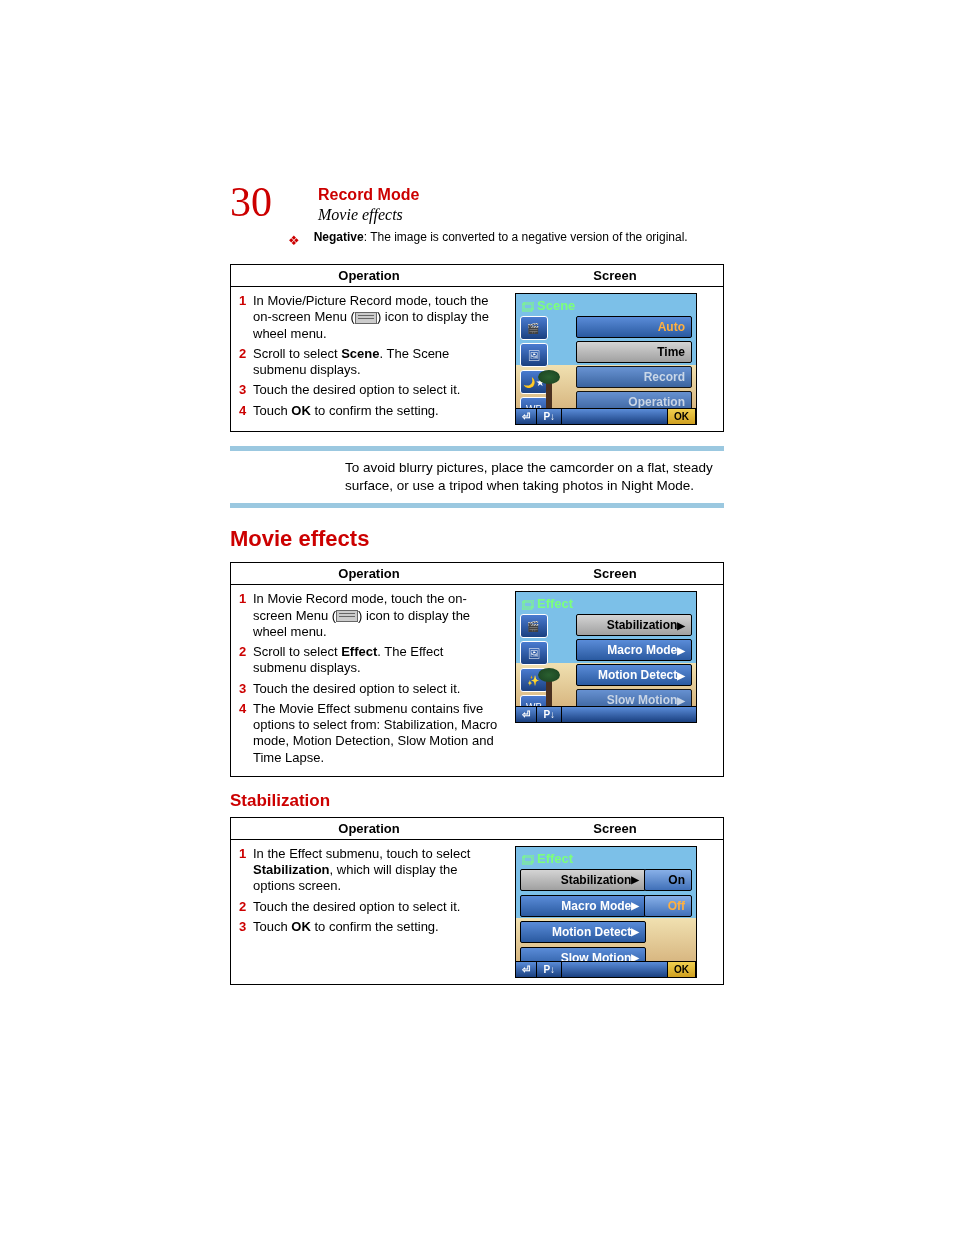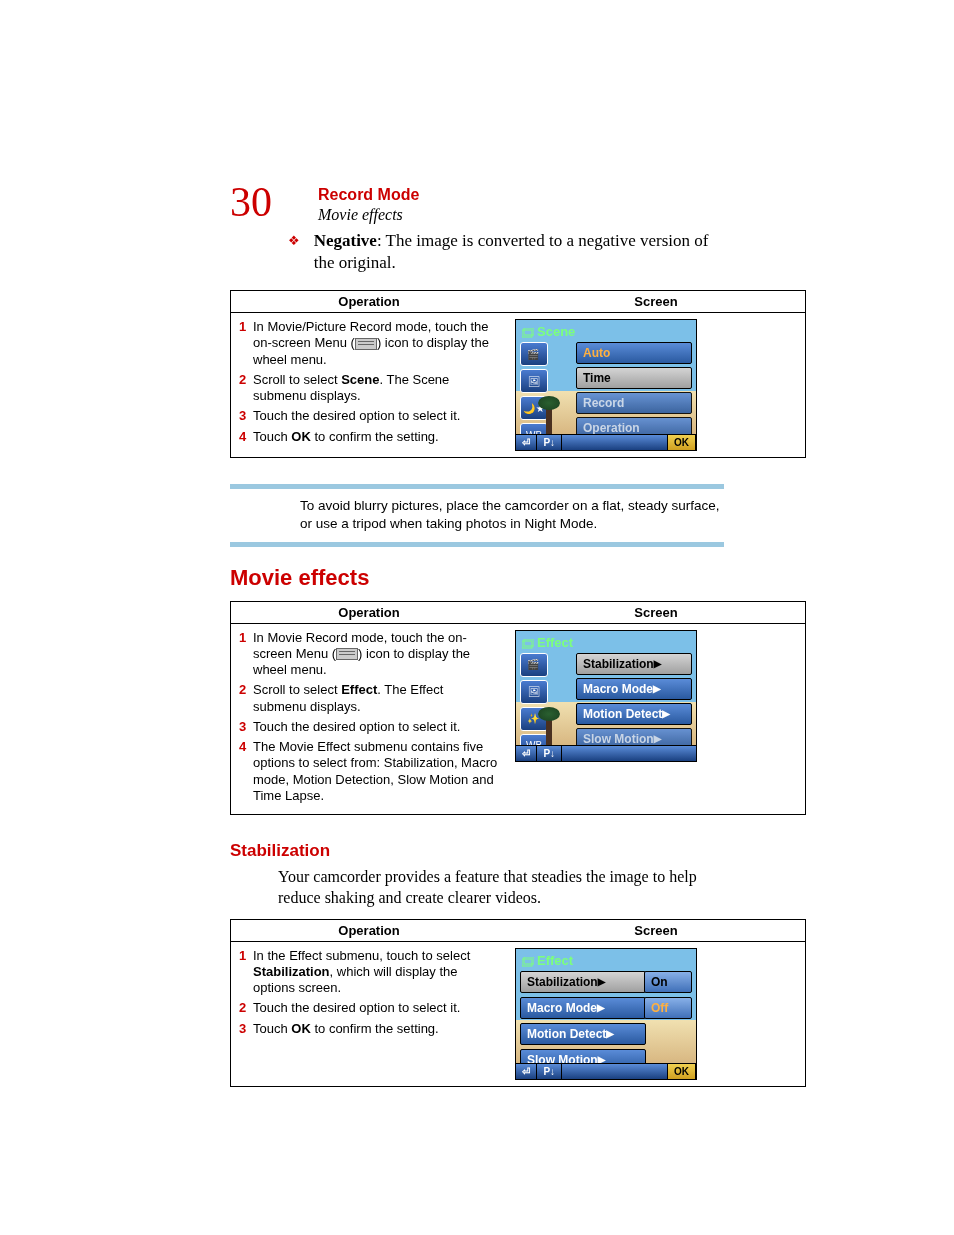--- a/index.html
+++ b/index.html
@@ -4,43 +4,43 @@
 <style>
 html,body{margin:0;padding:0;background:#fff;font-family:Arial,Helvetica,sans-serif;color:#000}
 .page{width:954px;height:1235px;position:relative;box-sizing:border-box;padding:180px 230px 0 230px}
 .pgnum{position:absolute;top:178px;left:230px;font-family:"Times New Roman",serif;font-size:42px;color:#c00;font-weight:400}
 .hdr{position:absolute;top:186px;left:318px}
 .hdr-chapter{color:#c00;font-weight:bold;font-size:16px}
 .hdr-section{font-family:"Times New Roman",serif;font-style:italic;font-size:16px;color:#000;margin-top:2px}
 .body-area{margin-top:50px}
 .bullet-row{display:flex;align-items:flex-start;margin-left:58px;margin-bottom:16px}
 .diamond{color:#c00;font-size:13px;margin-right:14px;margin-top:3px}
-.bullet-text{font-family:Liberation Serif, serif;font-size:17px;line-height:1.3;flex:1}
-.tbl{border:1px solid #000;width:576px;margin-bottom:26px;border-collapse:collapse}
+.bullet-text{font-family:Liberation Sans, sans-serif;font-size:12px;line-height:1.3;flex:1}
+.tbl{border:1px solid #000;width:494px;margin-bottom:14px;border-collapse:collapse}
 .tbl th{border-bottom:1px solid #000;font-size:13px;font-weight:bold;text-align:center;padding:3px}
 .tbl td{vertical-align:top;padding:6px 8px;font-size:13px}
 .tbl td.ops{width:260px}
 .op-step{display:flex;margin-bottom:4px;line-height:1.25}
 .op-num{color:#c00;font-weight:bold;width:14px;flex-shrink:0}
 .op-txt{flex:1}
 .menu-icon{display:inline-block;width:20px;height:10px;border:1px solid #666;vertical-align:middle;position:relative;background:#ccc}
 .menu-icon:before{content:"";position:absolute;top:2px;left:2px;right:2px;height:1px;background:#666;box-shadow:0 3px 0 #666}
 .note-sep{height:5px;background:#9bc8e0;margin:8px 0}
-.note-txt{font-size:13.5px;line-height:1.35;margin-left:70px;margin-right:0}
+.note-txt{font-size:13.5px;line-height:1.35;margin-left:115px;margin-right:0}
 .h1{color:#c00;font-size:22px;font-weight:bold;margin:18px 0 10px 0}
 .h2{color:#c00;font-size:17px;font-weight:bold;margin:12px 0 6px 0}
 .para{font-family:"Times New Roman",serif;font-size:16px;line-height:1.3;margin-left:48px;margin-bottom:10px}
 
 .scr{width:180px;height:130px;position:relative;border:1px solid #000;background:linear-gradient(#7cc0e8 0%,#7cc0e8 55%,#f0e0b0 55%,#cfa870 100%);font-family:Arial;font-size:11px;overflow:hidden}
 .scr-title{position:absolute;top:4px;left:6px;color:#7cff7c;font-weight:bold;font-size:13px}
 .scr-title svg{vertical-align:-2px;margin-right:3px}
 .scr-icons{position:absolute;left:4px;top:22px;width:30px}
 .scr-ic{width:26px;height:22px;margin-bottom:3px;background:linear-gradient(#4a7bd0,#1a4080);border:1px solid #fff;border-radius:3px;display:flex;align-items:center;justify-content:center;color:#fff;font-size:10px}
 .scr-right{position:absolute;top:22px;left:60px;right:4px}
-.scr-opt{background:linear-gradient(#5a8cd8,#2a5aa0);color:#fff;border:1px solid #000;padding:3px 6px;margin-bottom:3px;border-radius:2px;font-weight:bold;font-size:12px;display:flex;justify-content:flex-start;align-items:center}
+.scr-opt{background:linear-gradient(#5a8cd8,#2a5aa0);color:#fff;border:1px solid #000;padding:3px 6px;margin-bottom:3px;border-radius:2px;font-weight:bold;font-size:12px;display:flex;justify-content:flex-end;align-items:center}
 .scr-opt.sel{background:linear-gradient(#d4d4d4,#a0a0a0);color:#000}
 .scr-opt.dim{color:#c7d8f0;opacity:.9}
 .scr-opt.orange{color:#ffb040}
 .tri{color:inherit;font-size:10px}
 .scr-bot{position:absolute;bottom:0;left:0;right:0;height:16px;display:flex}
 .scr-bot .b{flex:0 0 auto;background:linear-gradient(#5a8cd8,#1a4080);color:#fff;border-top:1px solid #000;border-right:1px solid #000;display:flex;align-items:center;justify-content:center;font-size:10px;font-weight:bold;padding:0 6px}
 .scr-bot .sp{flex:1;background:linear-gradient(#5a8cd8,#1a4080);border-top:1px solid #000}
 .scr-bot .ok{background:linear-gradient(#f0d050,#d0a020);color:#000;border-left:1px solid #000}
 
 .scrC .scr-left-col{position:absolute;top:22px;left:4px;width:126px}
@@ -199,21 +199,20 @@
               <div class="b">P↓</div>
               <div class="sp"></div>
             </div>
           </div>
         </td>
       </tr>
     </tbody>
       </table>
 
     <div class="h2">Stabilization</div>
-    <div class="para">Your camcorder provides a feature that steadies the image to help reduce shaking and create clearer videos.</div>
 
     <table class="tbl">
       <tbody>
           <tr>
             <th>Operation</th>
             <th>Screen</th>
           </tr>
       <tr>
         <td class="ops" id="t3ops">
               <div class="op-step">

